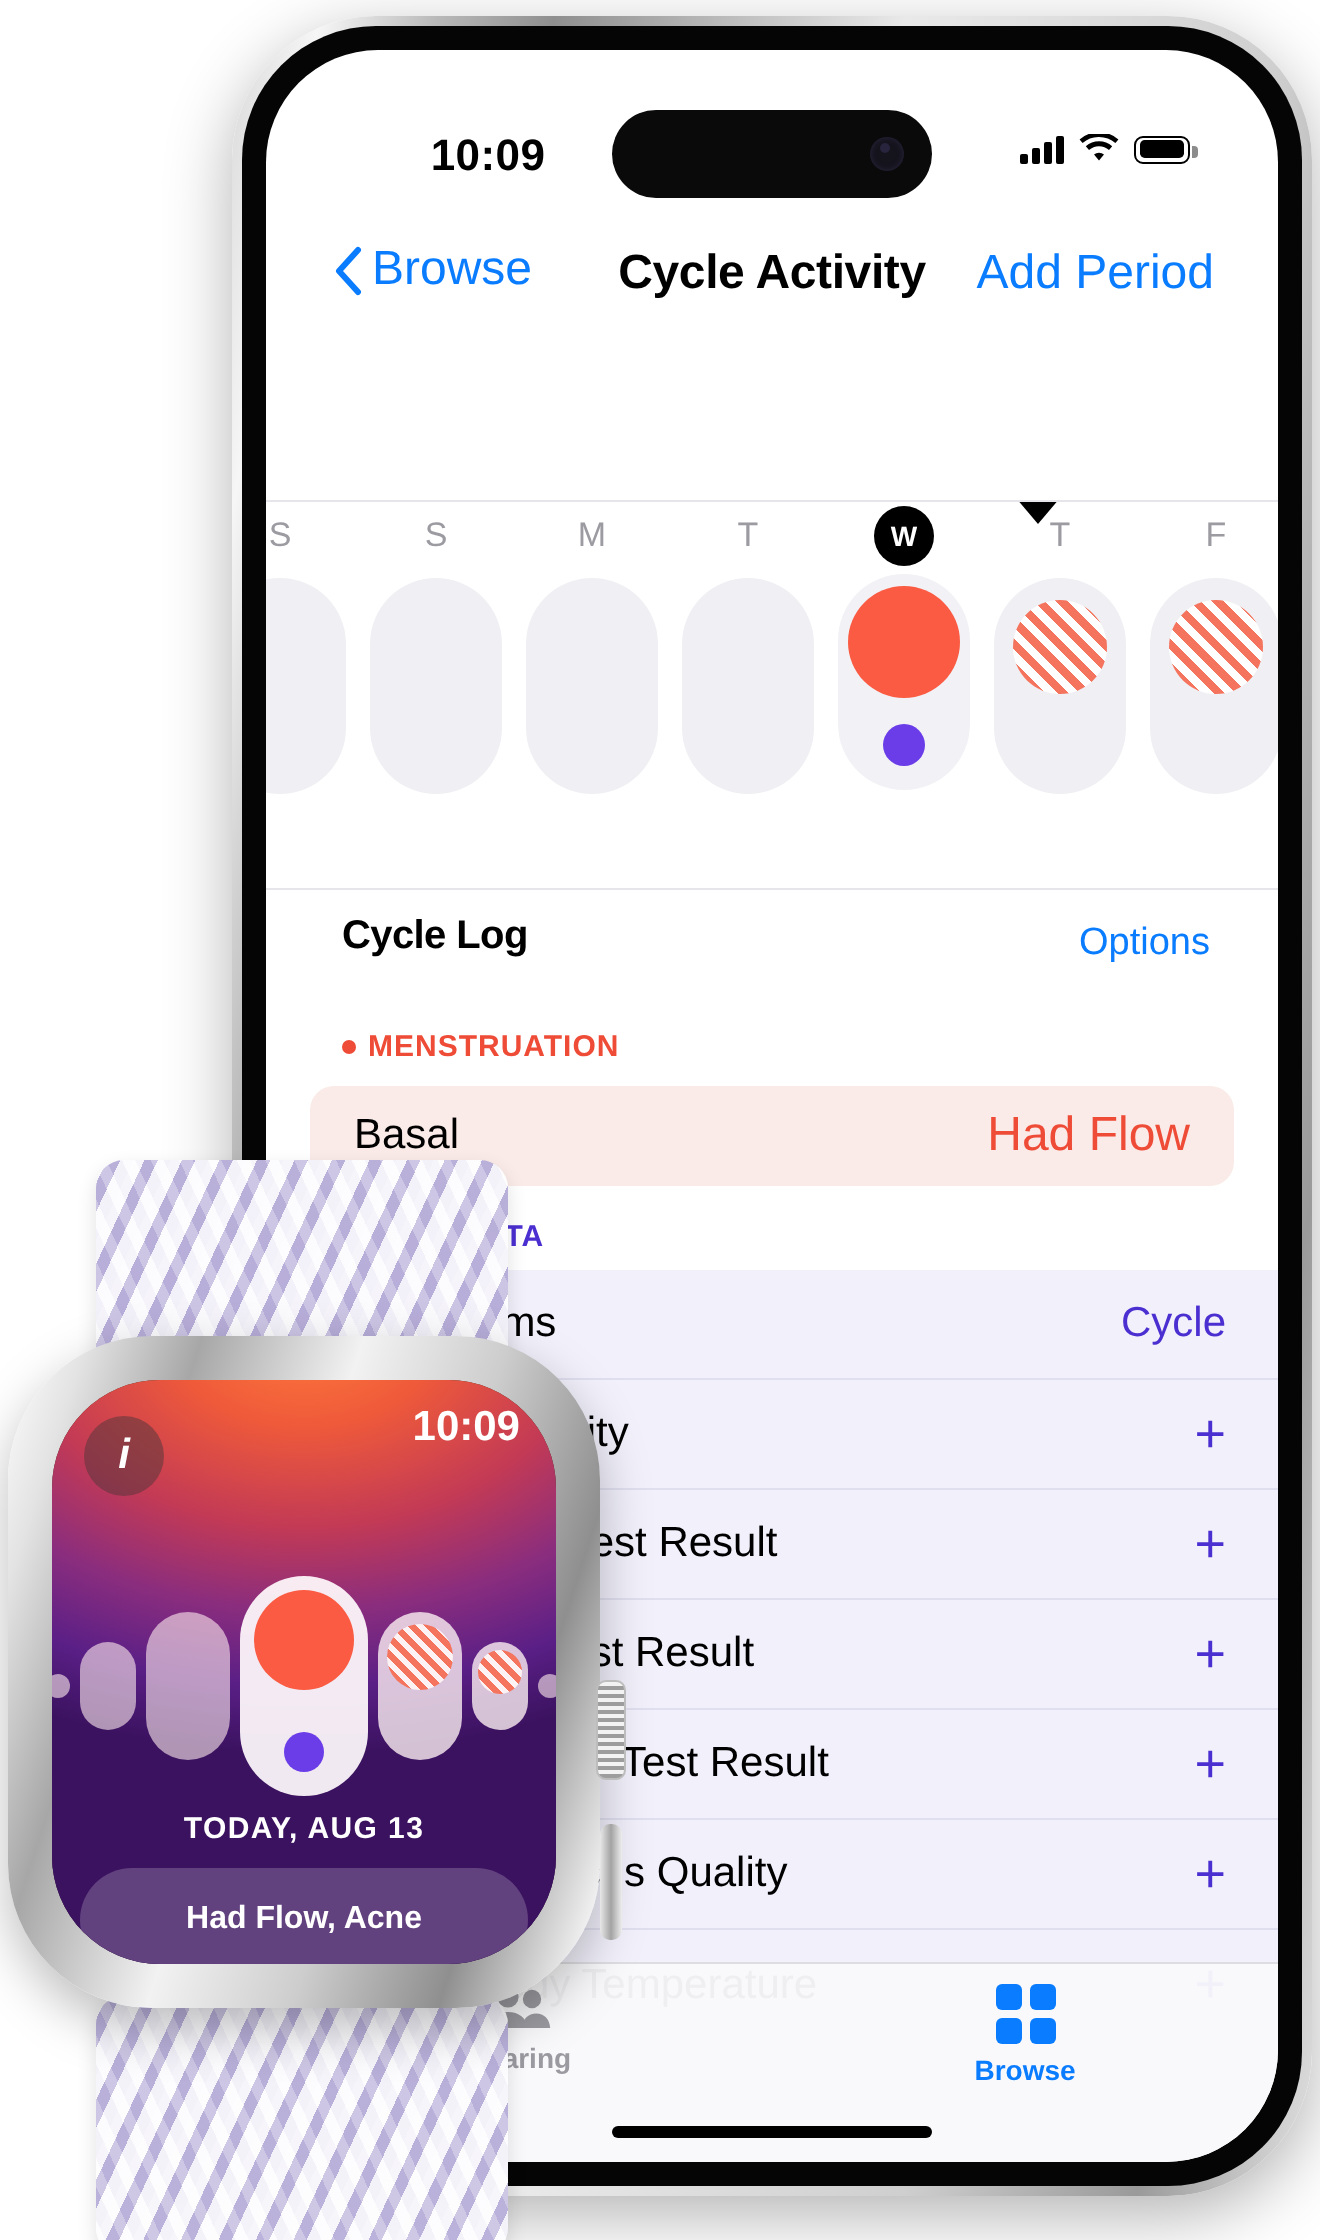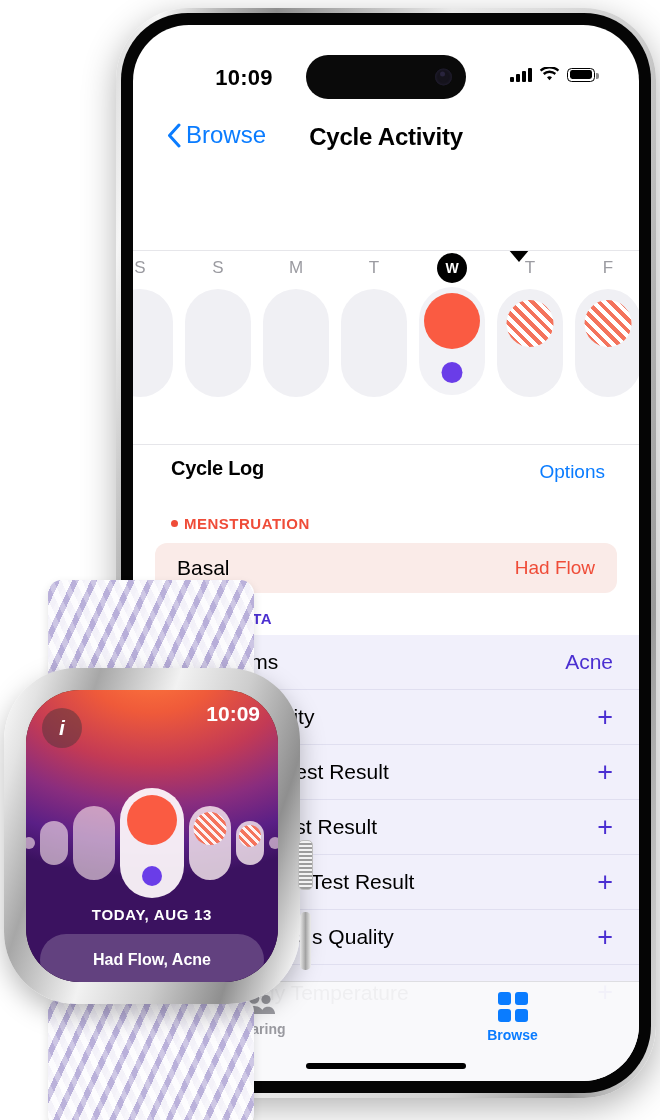--- a/index.html
+++ b/index.html
@@ -84,21 +84,21 @@
 
   
   #cycle-log-head { position:absolute; left:0; top:432px; width:100%; height:54px; }
   #cycle-log-title { position:absolute; left:38px; top:0; font-size:20px; font-weight:700; color:#000; letter-spacing:-.3px; }
   #cycle-log-options { position:absolute; right:34px; top:4px; font-size:19px; color:#0a7cff; }
   #menstruation-label { position:absolute; left:38px; top:490px; font-size:15px; font-weight:600; letter-spacing:.5px; color:#ef4c38; display:flex; align-items:center; gap:6px; }
   #menstruation-label .bullet { width:7px;height:7px;border-radius:50%;background:#ef4c38;display:inline-block; }
   #period-row { position:absolute; left:22px; top:518px; width:calc(100% - 44px); height:50px;
       background:#faebe8; border-radius:12px; display:flex; align-items:center; justify-content:space-between; padding:0 22px; }
   #period-label { font-size:21px; color:#000; }
-  #period-value { font-size:19px; color:#ef4c38; }
+  #period-value { font-size:24px; color:#ef4c38; }
 
   
   #other-data-label { position:absolute; left:38px; top:585px; font-size:15px; font-weight:600; letter-spacing:.5px; color:#4b2fd1; }
   #other-data-card { position:absolute; left:22px; top:610px; width:calc(100% - 22px); background:#f1f0fb; border-radius:14px 0 0 0; overflow:hidden; }
   .data-row { height:55px; display:flex; align-items:center; justify-content:space-between; padding:0 26px 0 24px; border-bottom:1px solid #e0dff0; }
   .data-row:last-child { border-bottom:none; }
   .data-row-label { font-size:21px; color:#000; }
   .data-row-value { font-size:21px; color:#4b2fd1; }
   .data-row-plus { font-size:27px; color:#4b2fd1; line-height:1; }
 
@@ -203,20 +203,21 @@
         </div>
 
         <div id="nav-bar">
           <div id="nav-back">
             <svg width="14" height="25" viewBox="0 0 14 25">
               <path d="M12 2 2.5 12.5 12 23" fill="none" stroke="#0a7cff" stroke-width="3" stroke-linecap="round" stroke-linejoin="round"></path>
             </svg>
             <span>Browse</span>
           </div>
           <div id="nav-title">Cycle Activity</div>
+          <div id="nav-action">Add Period</div>
         </div>
 
 
         <div id="calendar-strip">
           <div id="cal-pointer"></div>
           <div id="cal-track">
               <div class="cal-day">
                 <div class="cal-letter">S</div>
                 <div class="cal-pill"></div>
               </div>
@@ -264,21 +265,21 @@
         </div>
         <div id="period-row">
           <span id="period-label">Basal</span>
           <span id="period-value">Had Flow</span>
         </div>
 
         <div id="other-data-label">OTHER DATA</div>
         <div id="other-data-card">
             <div class="data-row">
               <span class="data-row-label">Symptoms</span>
-              <span class="data-row-value">Acne</span>
+              <span class="data-row-value">Cycle</span>
             </div>
             <div class="data-row">
               <span class="data-row-label">Sexual Activity</span>
               <span class="data-row-plus">+</span>
             </div>
             <div class="data-row">
               <span class="data-row-label">Pregnancy Test Result</span>
               <span class="data-row-plus">+</span>
             </div>
             <div class="data-row">

